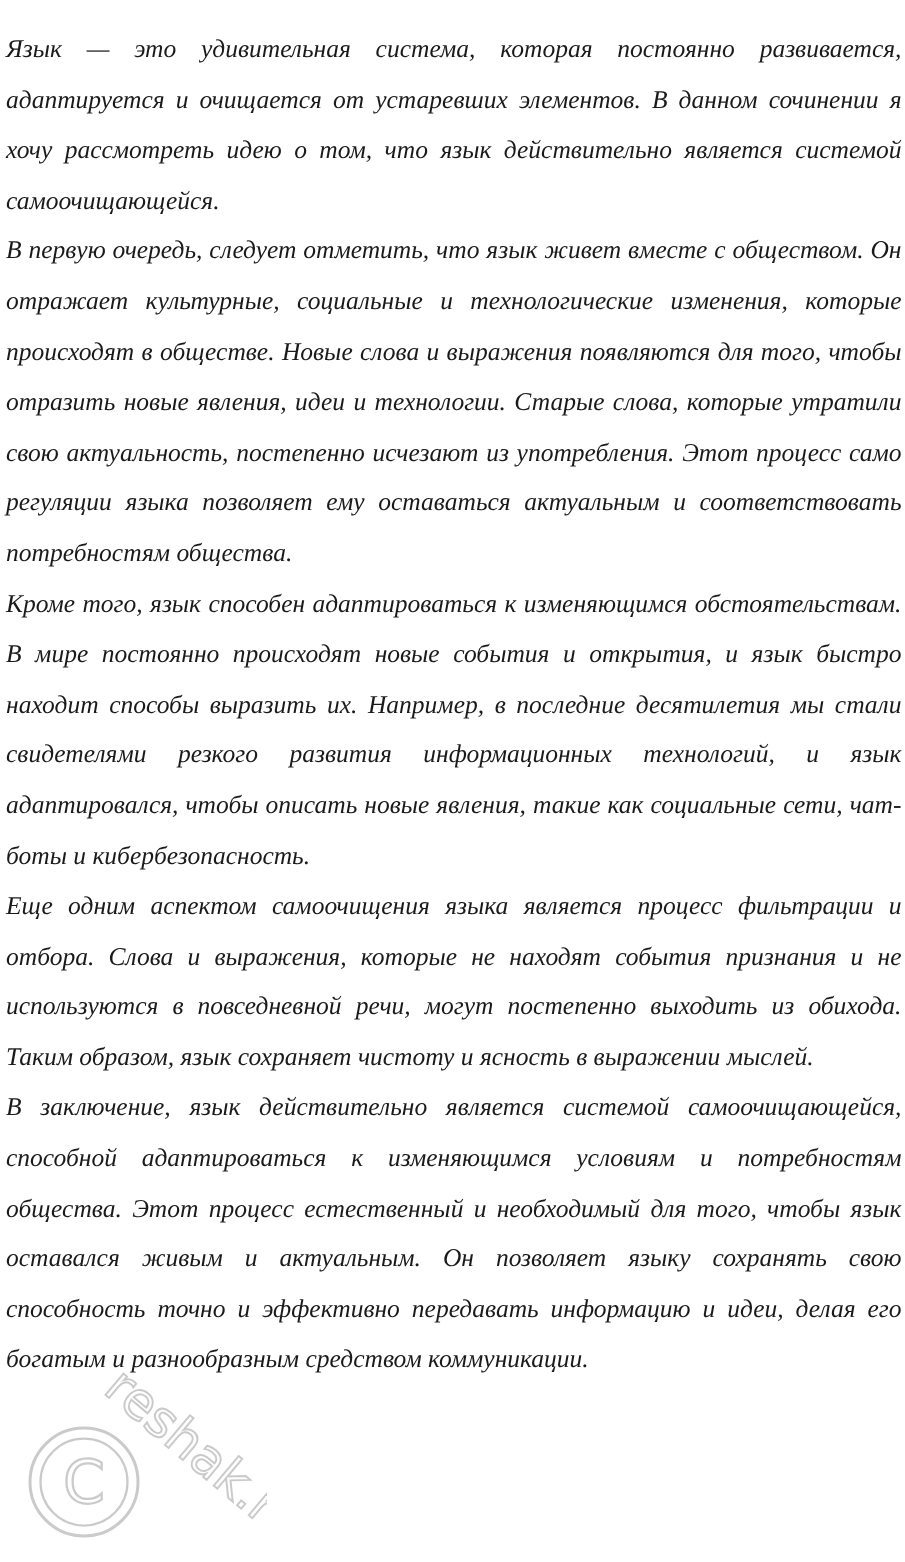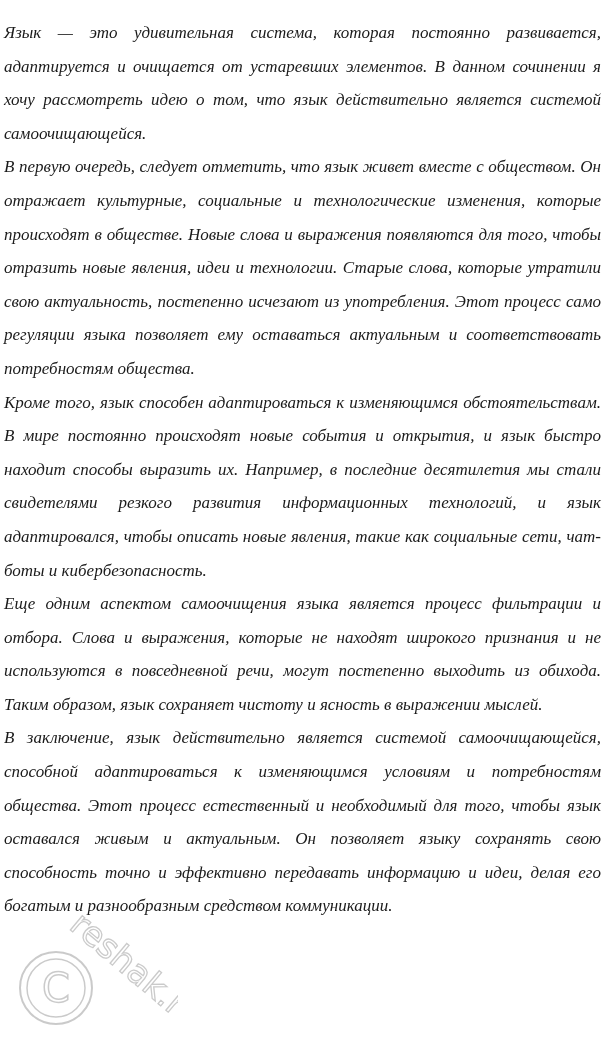--- a/index.html
+++ b/index.html
@@ -40,21 +40,21 @@
     }
     .watermark svg { width: 100%; height: 100%; }
   </style>
 </head>
 <body>
 
 <div class="page">
   <p class="para">Язык — это удивительная система, которая постоянно развивается, адаптируется и очищается от устаревших элементов. В данном сочинении я хочу рассмотреть идею о том, что язык действительно является системой самоочищающейся.</p>
   <p class="para">В первую очередь, следует отметить, что язык живет вместе с обществом. Он отражает культурные, социальные и технологические изменения, которые происходят в обществе. Новые слова и выражения появляются для того, чтобы отразить новые явления, идеи и технологии. Старые слова, которые утратили свою актуальность, постепенно исчезают из употребления. Этот процесс само регуляции языка позволяет ему оставаться актуальным и соответствовать потребностям общества.</p>
   <p class="para">Кроме того, язык способен адаптироваться к изменяющимся обстоятельствам. В мире постоянно происходят новые события и открытия, и язык быстро находит способы выразить их. Например, в последние десятилетия мы стали свидетелями резкого развития информационных технологий, и язык адаптировался, чтобы описать новые явления, такие как социальные сети, чат-боты и кибербезопасность.</p>
-  <p class="para">Еще одним аспектом самоочищения языка является процесс фильтрации и отбора. Слова и выражения, которые не находят широкого признания и не используются в повседневной речи, могут постепенно выходить из обихода. Таким образом, язык сохраняет чистоту и ясность в выражении мыслей.</p>
+  <p class="para">Еще одним аспектом самоочищения языка является процесс фильтрации и отбора. Слова и выражения, которые не находят события признания и не используются в повседневной речи, могут постепенно выходить из обихода. Таким образом, язык сохраняет чистоту и ясность в выражении мыслей.</p>
   <p class="para">В заключение, язык действительно является системой самоочищающейся, способной адаптироваться к изменяющимся условиям и потребностям общества. Этот процесс естественный и необходимый для того, чтобы язык оставался живым и актуальным. Он позволяет языку сохранять свою способность точно и эффективно передавать информацию и идеи, делая его богатым и разнообразным средством коммуникации.</p>
 </div>
 
 <div class="watermark">
   <svg viewBox="0 0 170 160">
     <circle cx="48" cy="110" r="36" fill="none" stroke="#a0a0a0" stroke-width="2"></circle>
     <circle cx="48" cy="110" r="29" fill="none" stroke="#a0a0a0" stroke-width="1.5"></circle>
     <text x="48" y="124" text-anchor="middle" font-family="DejaVu Sans, sans-serif" font-size="40" fill="none" stroke="#a0a0a0" stroke-width="1.5">C</text>
     <text x="60" y="50" transform="rotate(40 60 50)" font-family="DejaVu Sans, sans-serif" font-size="34" fill="none" stroke="#a0a0a0" stroke-width="1.3">reshak.ru</text>
   </svg>

